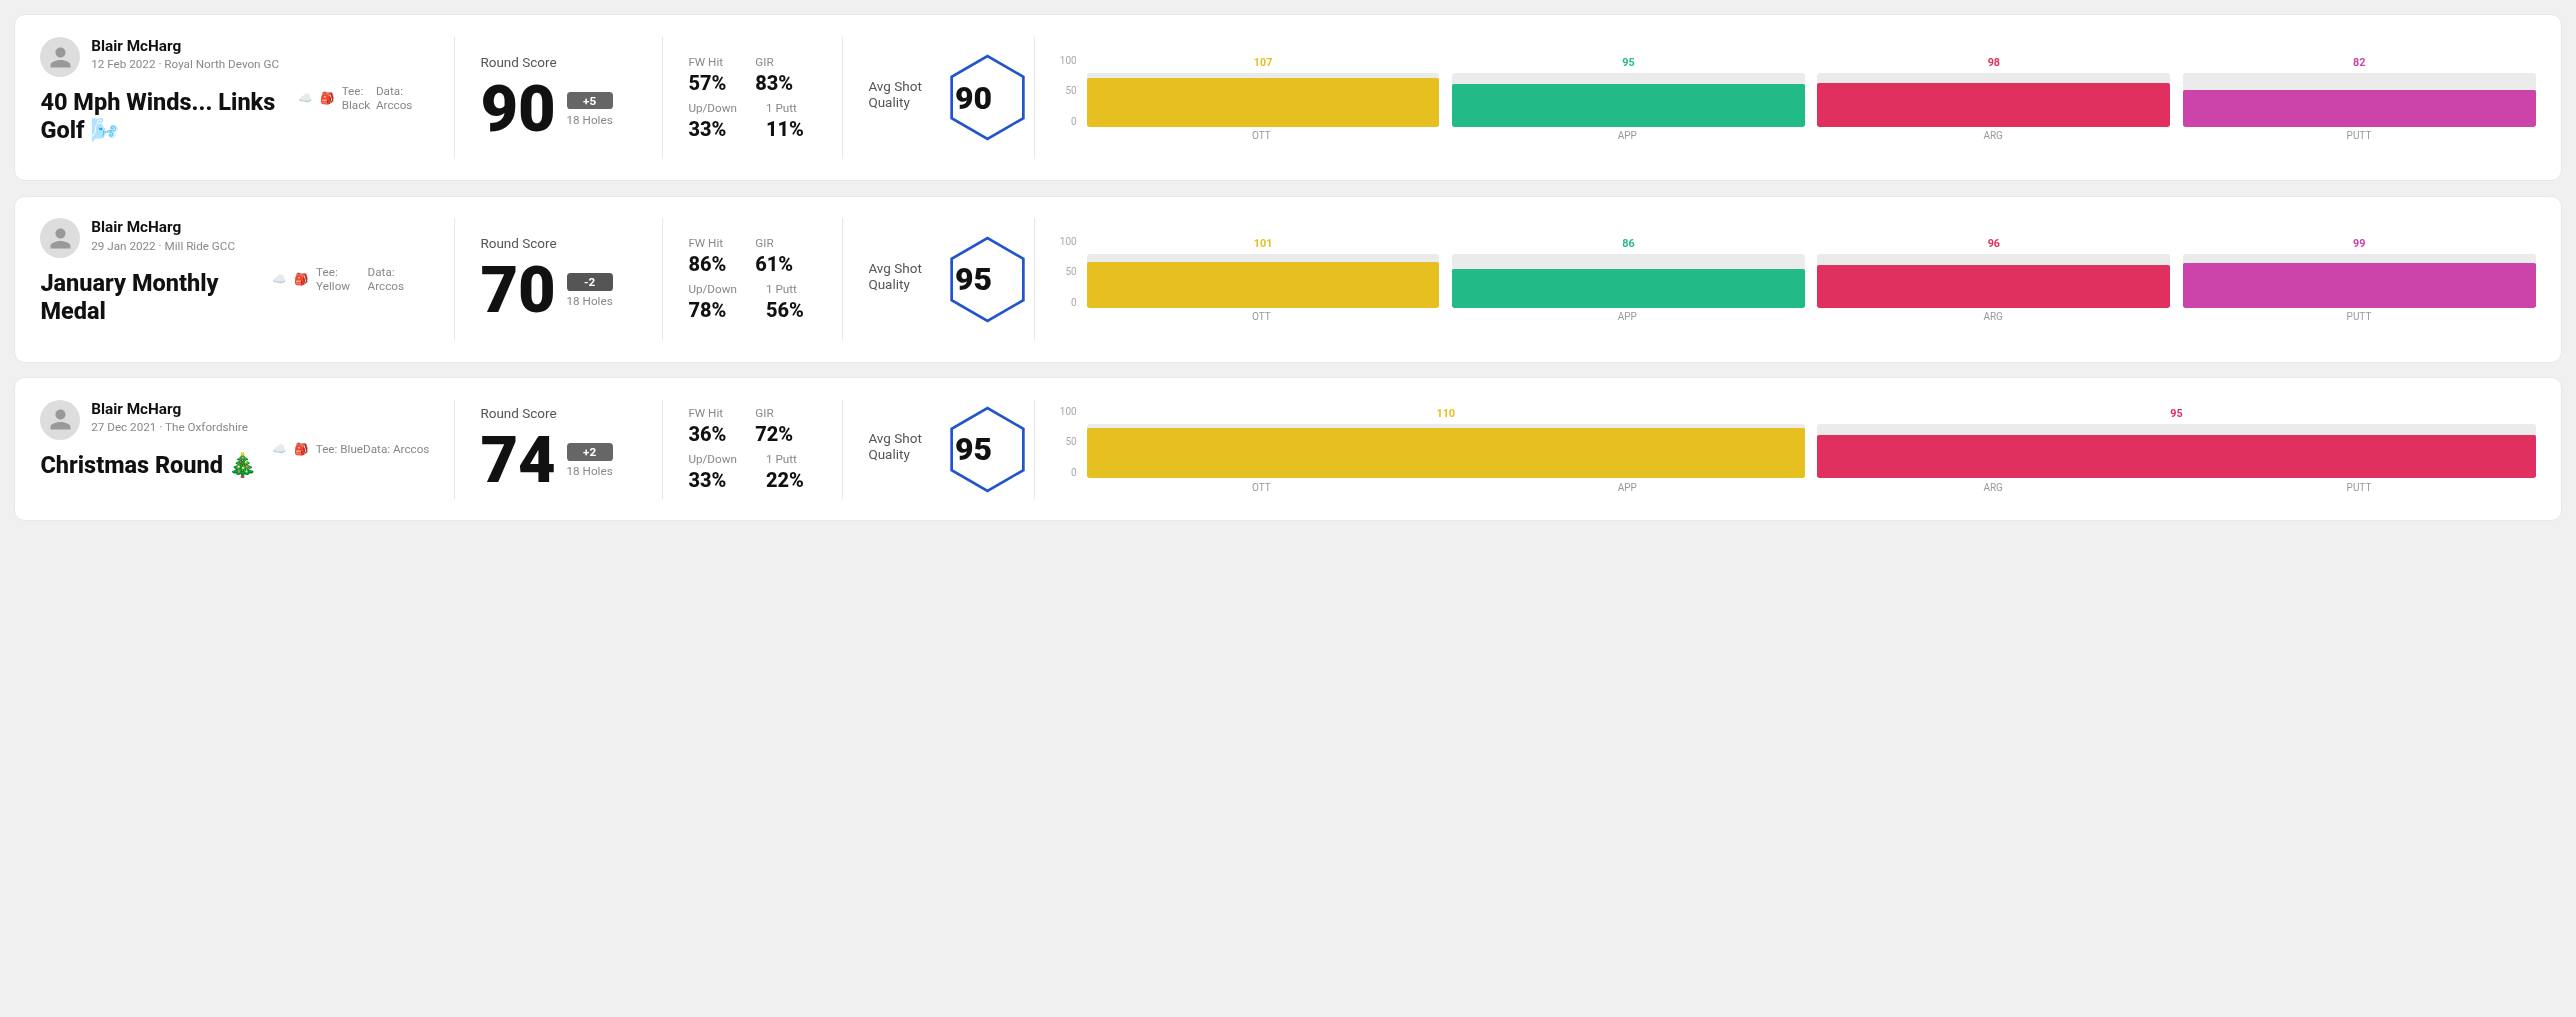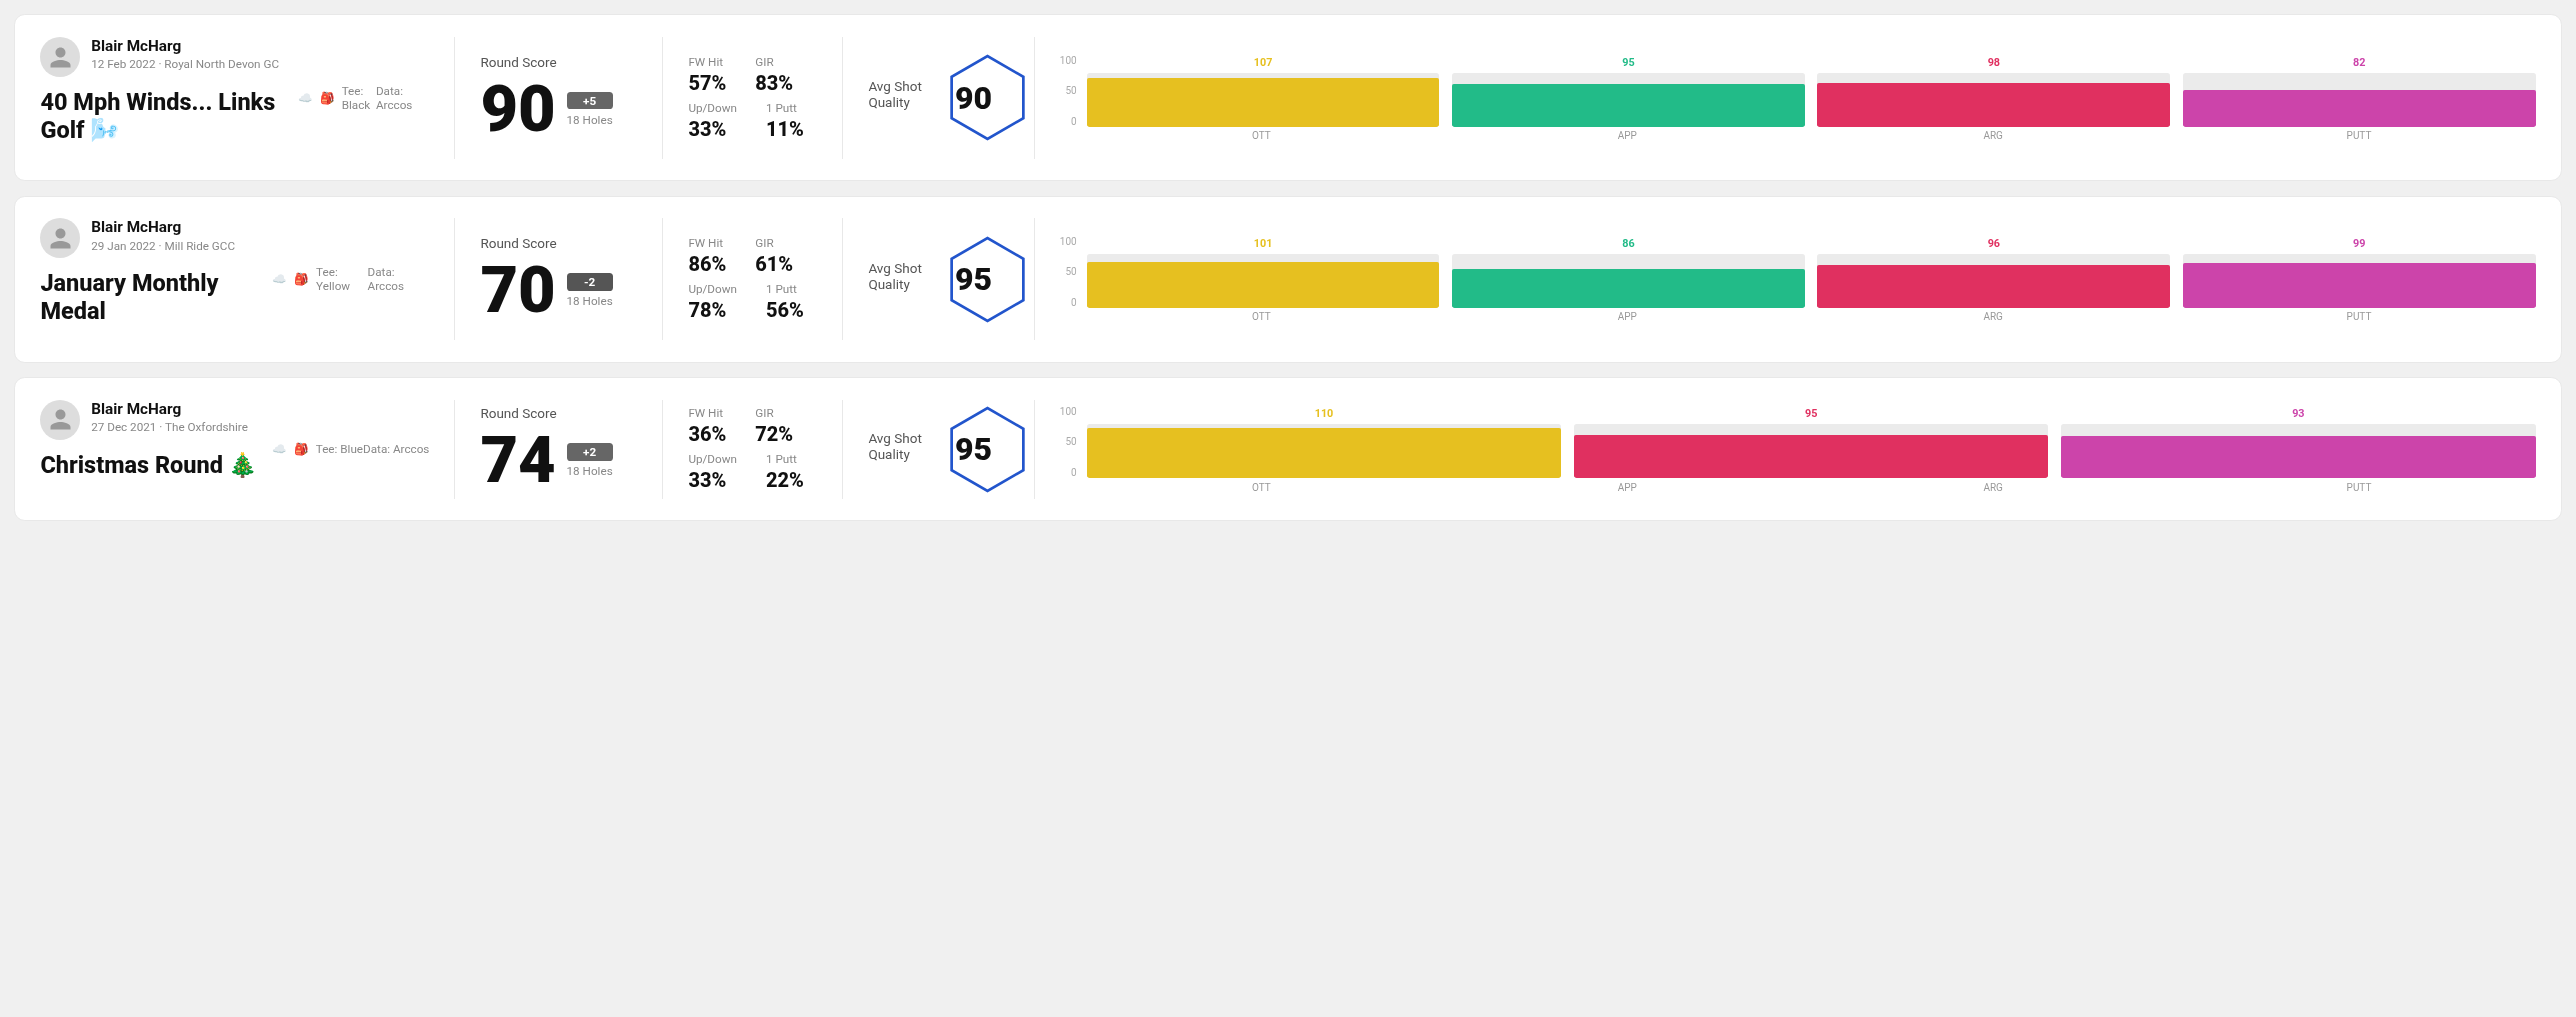--- a/index.html
+++ b/index.html
@@ -593,26 +593,20 @@
               </div>
 
 
               <div class="single-bar-col">
                 <div class="top-val" style="color:#e03060">95</div>
                 <div class="bar-bg">
                   <div class="bar-inner" style="height:43px;background:#e03060"></div>
                 </div>
               </div>
 
-              <div class="single-bar-col">
-                <div class="top-val" style="color:#cc44aa">93</div>
-                <div class="bar-bg">
-                  <div class="bar-inner" style="height:42px;background:#cc44aa"></div>
-                </div>
-              </div>
 
         </div>
       </div>
       <div class="x-labels" style="margin-left:25px;">
         <div class="x-label">OTT</div>
             <div class="x-label">APP</div>
             <div class="x-label">ARG</div>
             <div class="x-label">PUTT</div>
       </div>
     </div>

